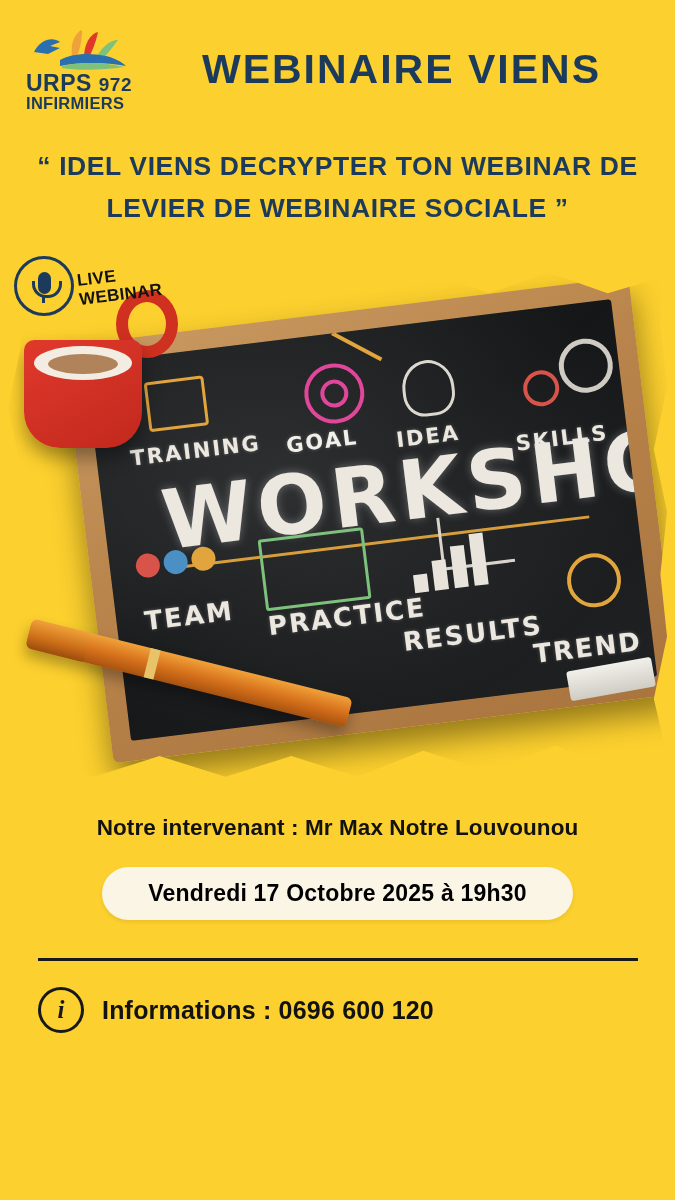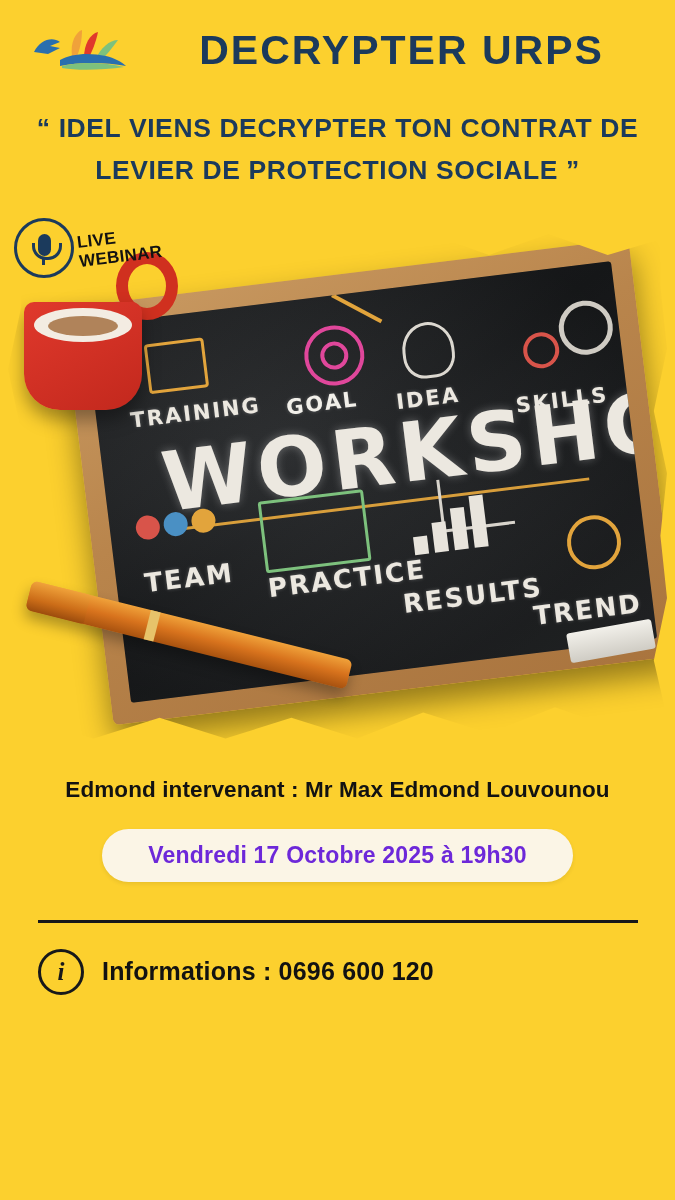--- a/index.html
+++ b/index.html
@@ -362,21 +362,21 @@
     justify-content: center;
     margin-top: 26px;
   }
   .date-pill {
     background: #FBF5E6;
     border-radius: 32px;
     padding: 13px 46px;
     font-family: "Liberation Sans", sans-serif;
     font-weight: bold;
     font-size: 23px;
-    color: #6d28d9;
+    color: #000000;
     letter-spacing: 0.2px;
     box-shadow: 0 2px 4px rgba(0,0,0,0.08);
   }
 
   
   .divider {
     margin: 38px auto 0 auto;
     width: 600px;
     height: 3px;
     background: #17181a;
@@ -416,27 +416,34 @@
       <div class="logo-mark">
         <svg width="110" height="48" viewBox="0 0 110 48">
           <path d="M8 26 C14 14, 26 10, 34 16 L24 20 L34 22 L22 28 Z" fill="#2a6fae"></path>
           <path d="M46 30 C44 16, 50 6, 56 4 C56 14, 54 24, 50 32 Z" fill="#f0a23a"></path>
           <path d="M58 32 C58 18, 64 8, 72 6 C70 16, 66 26, 62 33 Z" fill="#e0392c"></path>
           <path d="M70 33 C74 22, 84 14, 92 14 C86 22, 80 30, 74 35 Z" fill="#7dc17d"></path>
           <path d="M34 34 C44 28, 62 26, 80 30 C88 32, 96 36, 100 40 C80 36, 52 36, 34 40 Z" fill="#2a6fae"></path>
           <path d="M36 40 C52 36, 78 36, 98 41 C78 44, 52 45, 36 42 Z" fill="#7dc17d"></path>
         </svg>
       </div>
+      <div class="logo-text">
+        <div class="logo-urps">
+          <span>URPS</span>
+          <span class="logo-972">972</span>
+        </div>
+        <div class="logo-inf">INFIRMIERS</div>
+      </div>
     </div>
-    <div class="header-title">DECRYPTER URPS</div>
+    <div class="header-title">WEBINAIRE VIENS</div>
   </div>
 
   <div class="subtitle">
-    <div>“ IDEL VIENS DECRYPTER TON CONTRAT DE</div>
-    <div>LEVIER DE PROTECTION SOCIALE ”</div>
+    <div>“ IDEL VIENS DECRYPTER TON WEBINAR DE</div>
+    <div>LEVIER DE WEBINAIRE SOCIALE ”</div>
   </div>
 
   <div class="image-wrap">
     <div class="photo">
 
       <div class="mug-handle"></div>
       <div class="mug"></div>
 
       <div class="board-frame">
         <div class="board">
@@ -488,21 +495,21 @@
         <div class="mic-arc"></div>
         <div class="mic-stem"></div>
       </div>
       <div class="live-text">
         <div>LIVE</div>
         <div>WEBINAR</div>
       </div>
     </div>
   </div>
 
-  <div class="speaker">Edmond intervenant : Mr Max Edmond Louvounou</div>
+  <div class="speaker">Notre intervenant : Mr Max Notre Louvounou</div>
 
   <div class="date-pill-row">
     <div class="date-pill">Vendredi 17 Octobre 2025 à 19h30</div>
   </div>
 
   <div class="divider"></div>
   <div class="info-row">
     <div class="info-icon">i</div>
     <div class="info-text">Informations : 0696 600 120</div>
   </div>

